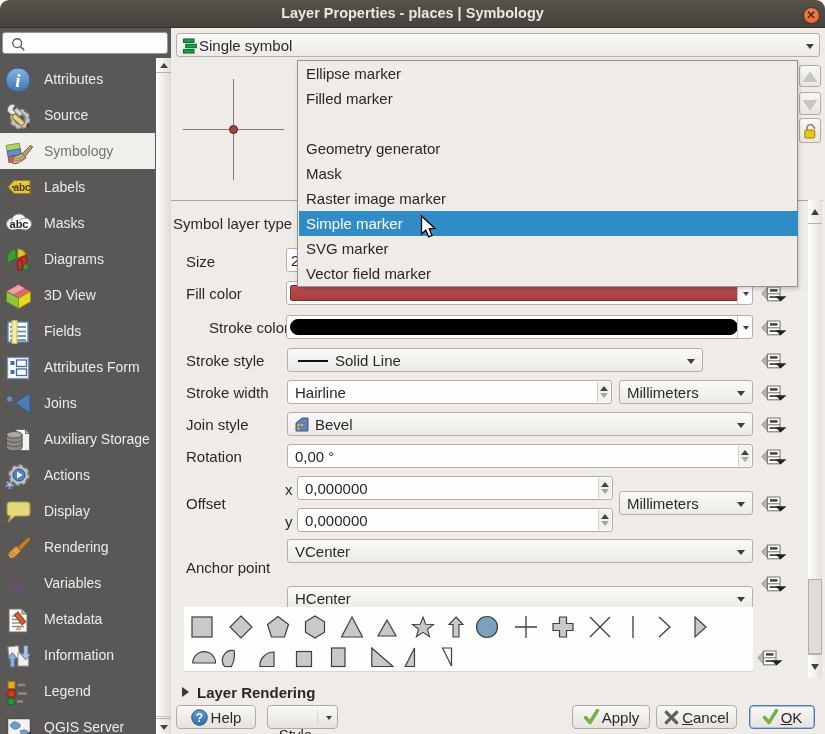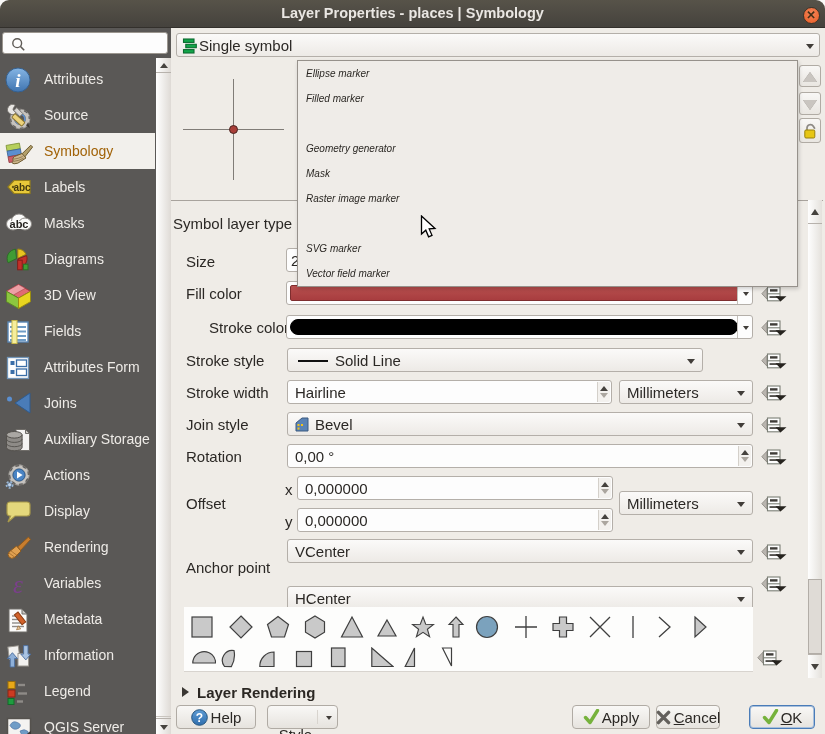--- a/index.html
+++ b/index.html
@@ -14,40 +14,40 @@
 #title { width:100%; text-align:center; line-height:27px; font-size:14.5px; font-weight:bold; color:#eae7e3; }
 #closebtn { left:802.5px; top:6.5px; width:17px; height:17px; border-radius:50%;
   background:radial-gradient(circle at 50% 35%, #f4855a, #ee6a36 65%, #e25d2a);
   border:1.5px solid #3f3428; color:#432f17; font-size:11.5px; line-height:14.5px; text-align:center; font-weight:bold;}
 
 
 #sidebar { left:0; top:28px; width:171px; height:706px; background:#5a5856; }
 #search { left:2px; top:32px; width:166px; height:22px; background:#fdfdfd; border:1px solid #9b968f; border-radius:3px; }
 .sbitem { left:0; width:155px; height:36px; color:#eeebe7; font-size:14px; }
 .sbitem .lbl { position:absolute; left:44px; top:50%; transform:translateY(-50%); white-space:nowrap; }
-.sbitem.sel { background:#f2f0ec; color:#a16207; }
+.sbitem.sel { background:#f2f0ec; color:#737373; }
 .sbitem svg { position:absolute; left:5px; top:6px; }
 
 #sbscroll { left:156px; top:58px; width:15px; height:676px; background:linear-gradient(to right,#ffffff,#dedad5); }
 .sbarrow { width:0; height:0; position:absolute; }
 
 
 .btnface { background:linear-gradient(#f8f7f5,#e9e6e1); border:1px solid #b0aba4; border-radius:3px; }
 .entry { background:#fdfdfd; border:1px solid #b4afa9; border-radius:3px; }
 .combo { background:linear-gradient(#fbfaf9,#edeae6); border:1px solid #b4afa9; border-radius:3px; }
 .ctext { position:absolute; left:7px; top:50%; transform:translateY(-50%); font-size:15px; white-space:nowrap; }
 .darr { position:absolute; width:0; height:0; border-left:4.5px solid transparent; border-right:4.5px solid transparent; border-top:5px solid #413d39; }
 .flabel { position:absolute; font-size:15px; white-space:nowrap; transform:translateY(-50%); }
 .spinner { position:absolute; right:1px; top:1px; bottom:1px; width:13px; border-left:1px solid #d4d0ca; background:#f3f1ee; border-radius:0 2px 2px 0; }
 .spup { position:absolute; left:2px; top:4px; width:0; height:0; border-left:4.2px solid transparent; border-right:4.2px solid transparent; border-bottom:5px solid #45423e; }
 .spdn { position:absolute; left:2px; bottom:4px; width:0; height:0; border-left:4.2px solid transparent; border-right:4.2px solid transparent; border-top:5px solid #aba69f; }
 
 
 #dropdown { left:297px; top:60px; width:501px; height:227px; background:#efece8; border:1px solid #96918b; box-shadow:1px 2px 4px rgba(0,0,0,.18); }
-.ditem { position:absolute; left:1px; width:499px; height:25px; font-size:10px; line-height:25px; padding-left:7px; color:#2a2723;font-style:italic; }
+.ditem { position:absolute; left:1px; width:499px; height:25px; font-size:15px; line-height:25px; padding-left:7px; color:#2a2723; }
 .ditem.hl { background:#308cc6; color:#fff; }
 
 
 .pbtn { position:absolute; top:705px; height:24px; background:linear-gradient(#f9f8f6,#e6e3de); border:1px solid #b0aba4; border-radius:4px; font-size:15px; color:#2b2825; display:flex; align-items:center; justify-content:center; }
 </style>
 </head>
 <body>
 
 <div id="corners" class="abs"></div>
 <div id="titlebar" class="abs"></div>
@@ -585,38 +585,39 @@
   <span style="position:relative;left:-7px;margin-top:35px;">Style</span>
   <div style="position:absolute;right:19px;top:4px;bottom:4px;width:1px;background:#d8d4ce;"></div>
   <div class="darr" style="right:5px;top:10px;border-left-width:3.5px;border-right-width:3.5px;border-top-width:4.5px;"></div>
 </div>
 <div class="pbtn" style="left:572px;width:78px;">
   <svg width="17" height="16" viewBox="0 0 17 16" style="margin-right:2px;flex:none;">
     <path d="M2.5 8.5 L7 13.5 L14.5 1.5" fill="none" stroke="#76b23c" stroke-width="3.4" stroke-linecap="round" stroke-linejoin="round"></path>
   </svg>
     <span>Apply</span>
 </div>
-<div class="pbtn" style="left:656px;width:64px;">
+<div class="pbtn" style="left:656px;width:81px;">
   <svg width="15" height="15" viewBox="0 0 15 15" style="margin-right:3px;flex:none;">
     <path d="M2.4 2.4 L12.6 12.6 M12.6 2.4 L2.4 12.6" stroke="#63605c" stroke-width="3.4" stroke-linecap="round"></path>
   </svg>
     <span><u>C</u>ancel</span>
 </div>
 <div class="pbtn" style="left:749px;width:66px;border:1px solid #4a7cb8;box-shadow:0 0 0 1px #a8c0dc inset;">
   <svg width="17" height="16" viewBox="0 0 17 16" style="margin-right:2px;flex:none;">
     <path d="M2.5 8.5 L7 13.5 L14.5 1.5" fill="none" stroke="#76b23c" stroke-width="3.4" stroke-linecap="round" stroke-linejoin="round"></path>
   </svg>
     <span><u>O</u>K</span>
 </div>
 
 <div id="dropdown" class="abs">
     <div class="ditem" style="top:0px;">Ellipse marker</div>
     <div class="ditem" style="top:25px;">Filled marker</div>
     <div class="ditem" style="top:75px;">Geometry generator</div>
     <div class="ditem" style="top:100px;">Mask</div>
     <div class="ditem" style="top:125px;">Raster image marker</div>
+    <div class="ditem hl" style="top:150px;">Simple marker</div>
     <div class="ditem" style="top:175px;">SVG marker</div>
     <div class="ditem" style="top:200px;">Vector field marker</div>
   </div>
 
 <svg class="abs" width="24" height="26" viewBox="0 0 24 26" style="left:420px;top:215px;z-index:50;">
   <path d="M1.5 1 L1.5 19 L5.8 15.2 L8.6 21.8 L12 20.3 L9.2 13.9 L15 13.5 Z" fill="#fff" stroke="#000" stroke-width="1.3"></path>
 </svg>
 
 </body></html>

